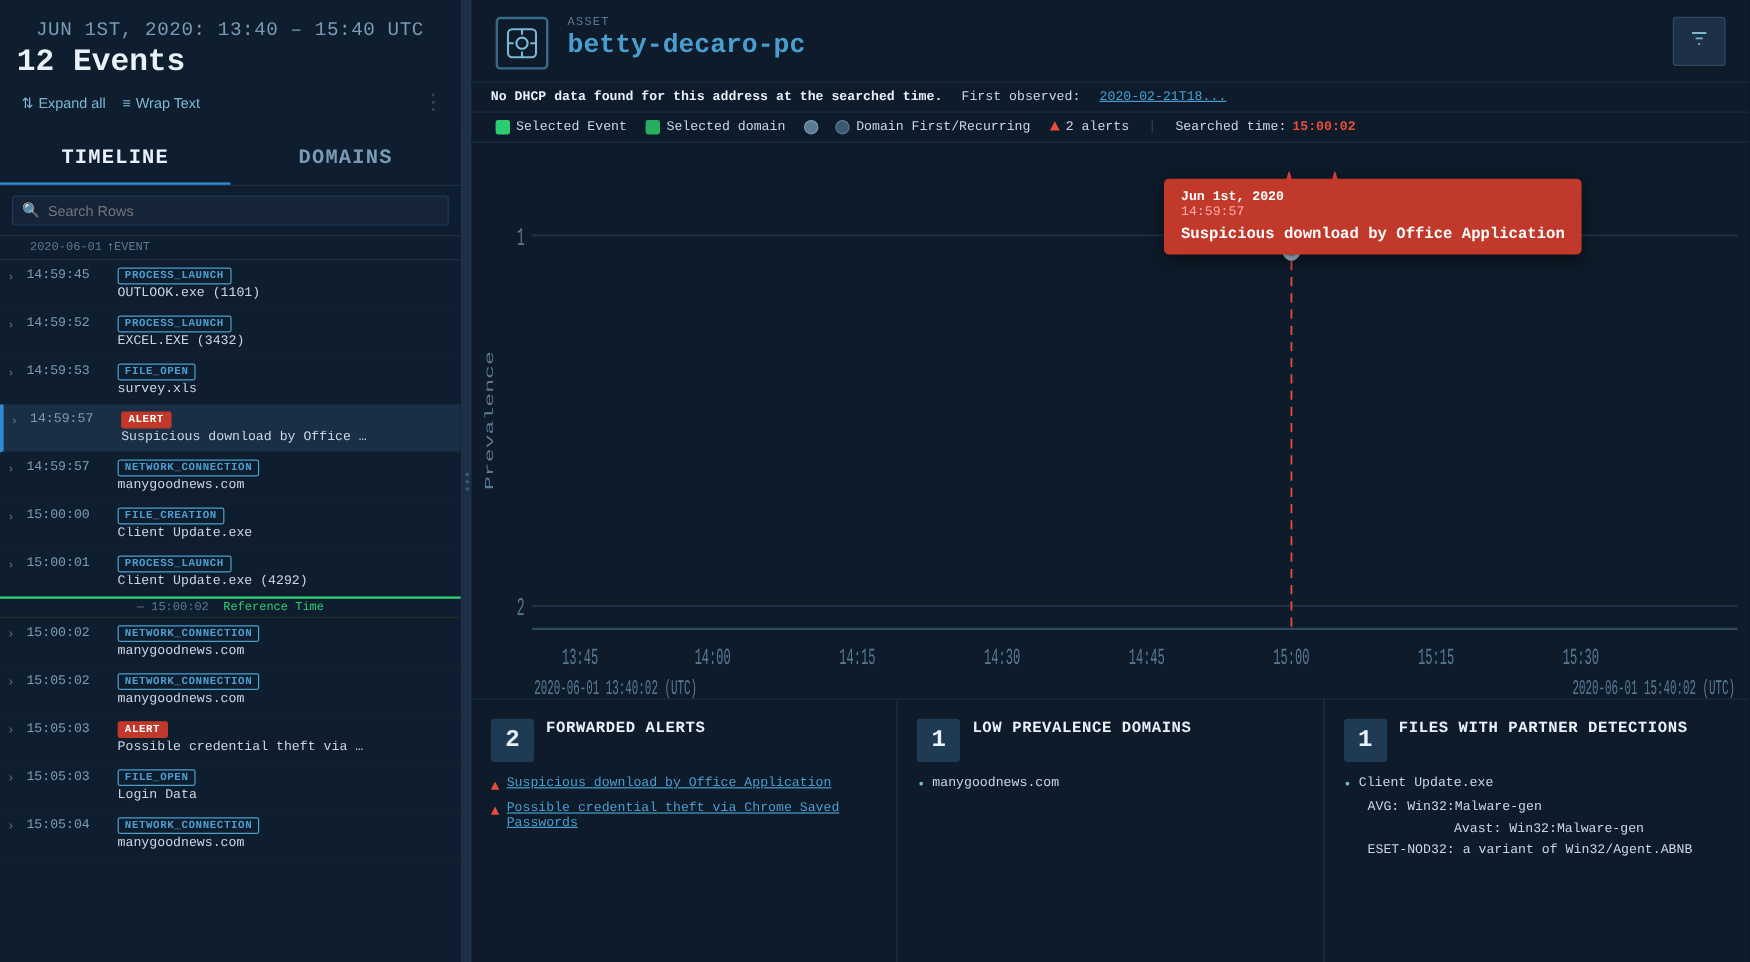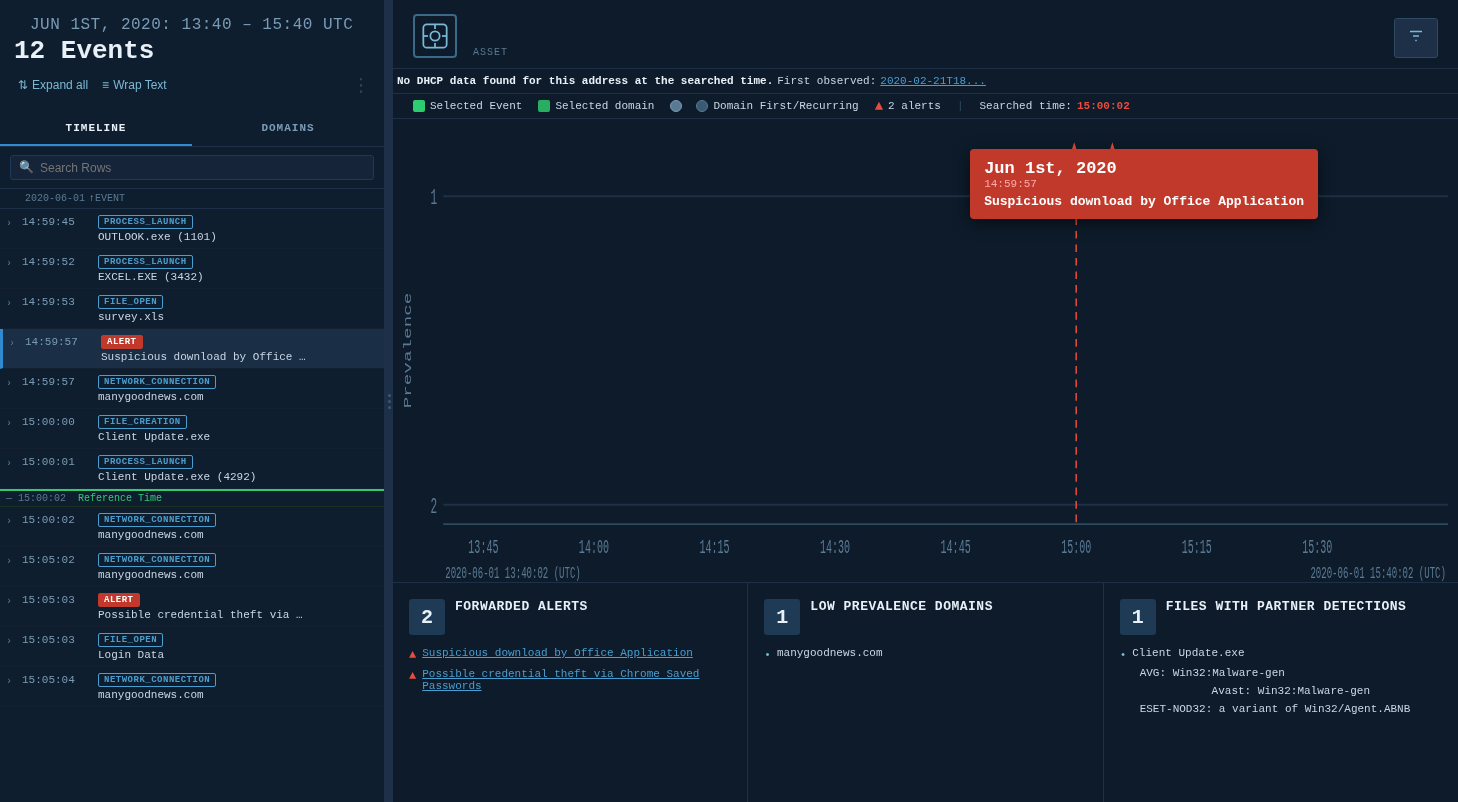--- a/index.html
+++ b/index.html
@@ -61,21 +61,21 @@
     .toolbar-sep { color: #2e4a60; font-size: 18px; margin-left: auto; cursor: pointer; }
 
     .tabs-row {
       display: flex;
       border-bottom: 1px solid #1e3048;
     }
     .tab {
       flex: 1;
       text-align: center;
       padding: 10px 0;
-      font-size: 11px;
+      font-size: 17px;
       font-weight: bold;
       letter-spacing: 1px;
       color: #7a9bb5;
       cursor: pointer;
       border-bottom: 2px solid transparent;
     }
     .tab.active {
       color: #e8f0f8;
       border-bottom: 2px solid #2e8bd0;
     }
@@ -132,21 +132,21 @@
       gap: 4px;
     }
     .event-row.highlight { background: #1a2e45; border-left: 3px solid #2e8bd0; }
     .event-row.reference-time {
       background: #0f1e2e;
       border-top: 2px solid #2ecc71;
       border-bottom: 1px solid #1a3020;
       padding: 2px 6px;
       color: #2ecc71;
       font-size: 10px;
-      justify-content: flex-start;
+      justify-content: center;
     }
     .expand-arrow {
       color: #5a7a94;
       font-size: 10px;
       margin-top: 4px;
       min-width: 12px;
     }
     .time-col {
       width: 72px;
       color: #7a9bb5;
@@ -183,21 +183,21 @@
     .right-panel {
       flex: 1;
       display: flex;
       flex-direction: column;
       overflow: hidden;
       position: relative;
     }
 
     .asset-header {
       display: flex;
-      align-items: flex-end;
+      align-items: flex-start;
       gap: 16px;
       padding: 14px 20px 10px 20px;
       border-bottom: 1px solid #1e3048;
       background: #0d1b2a;
     }
     .asset-icon {
       width: 44px;
       height: 44px;
       background: none;
       border: 2px solid #3a6a8a;
@@ -215,28 +215,28 @@
       background: #1e3048;
       border: 1px solid #2e4a60;
       color: #7ab8d4;
       padding: 8px 12px;
       border-radius: 3px;
       cursor: pointer;
       font-size: 16px;
     }
 
     .dhcp-bar {
-      padding: 6px 4px;
+      padding: 6px 16px;
       font-size: 11px;
       background: #0d1b2a;
       border-bottom: 1px solid #1e3048;
       color: #c8d6e5;
       display: flex;
       align-items: center;
-      gap: 4px;
+      gap: 16px;
       flex-wrap: wrap;
     }
     .dhcp-bar b { font-weight: bold; color: #e8f0f8; }
     .dhcp-link { color: #4a9ecf; text-decoration: underline; cursor: pointer; }
 
     .legend-bar {
       padding: 4px 20px;
       display: flex;
       align-items: center;
       gap: 16px;
@@ -268,21 +268,21 @@
       position: absolute;
       top: 30px;
       right: 140px;
       background: #c0392b;
       border-radius: 4px;
       padding: 10px 14px;
       min-width: 220px;
       z-index: 10;
       box-shadow: 0 4px 16px rgba(0,0,0,0.5);
     }
-    .tooltip-date { font-size: 17px; font-weight: bold; color: #fff; }
+    .tooltip-date { font-size: 11px; font-weight: bold; color: #fff; }
     .tooltip-time { font-size: 11px; color: #ffaaaa; margin-bottom: 4px; }
     .tooltip-title { font-size: 13px; font-weight: bold; color: #fff; }
 
     
     .cards-row {
       display: flex;
       gap: 0;
       border-top: 1px solid #1e3048;
       background: #0d1b2a;
       min-height: 220px;
@@ -470,20 +470,21 @@
         <rect x="2" y="2" width="20" height="20" rx="3"></rect>
         <circle cx="12" cy="12" r="4"></circle>
         <line x1="12" y1="2" x2="12" y2="6"></line>
         <line x1="12" y1="18" x2="12" y2="22"></line>
         <line x1="2" y1="12" x2="6" y2="12"></line>
         <line x1="18" y1="12" x2="22" y2="12"></line>
       </svg>
     </div>
     <div class="asset-info">
       <div class="asset-label">ASSET</div>
+      <div class="asset-name">betty-decaro-pc</div>
     </div>
     <button class="filter-btn">
       <svg width="18" height="18" viewBox="0 0 24 24" fill="none" stroke="#7ab8d4" stroke-width="2">
         <line x1="4" y1="6" x2="20" y2="6"></line>
         <line x1="8" y1="12" x2="16" y2="12"></line>
         <line x1="11" y1="18" x2="13" y2="18"></line>
       </svg>
     </button>
   </div>
 

